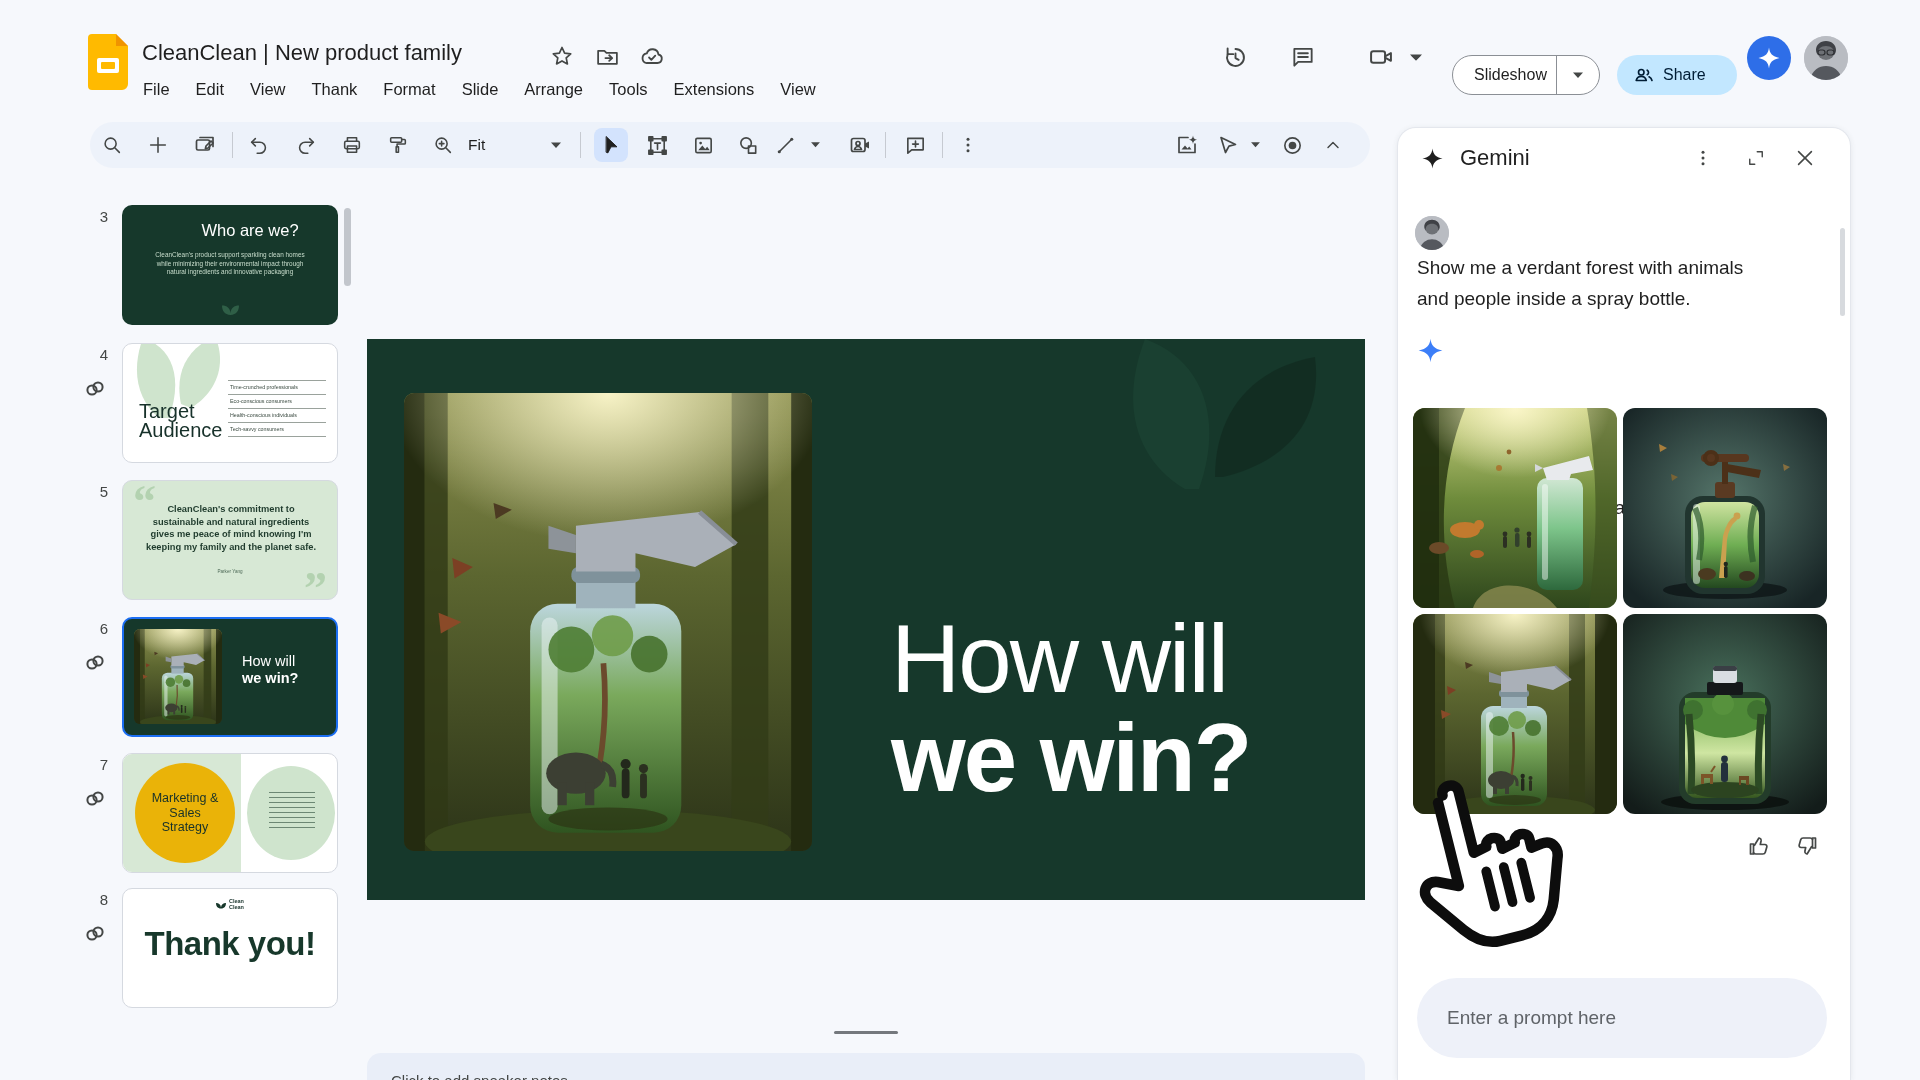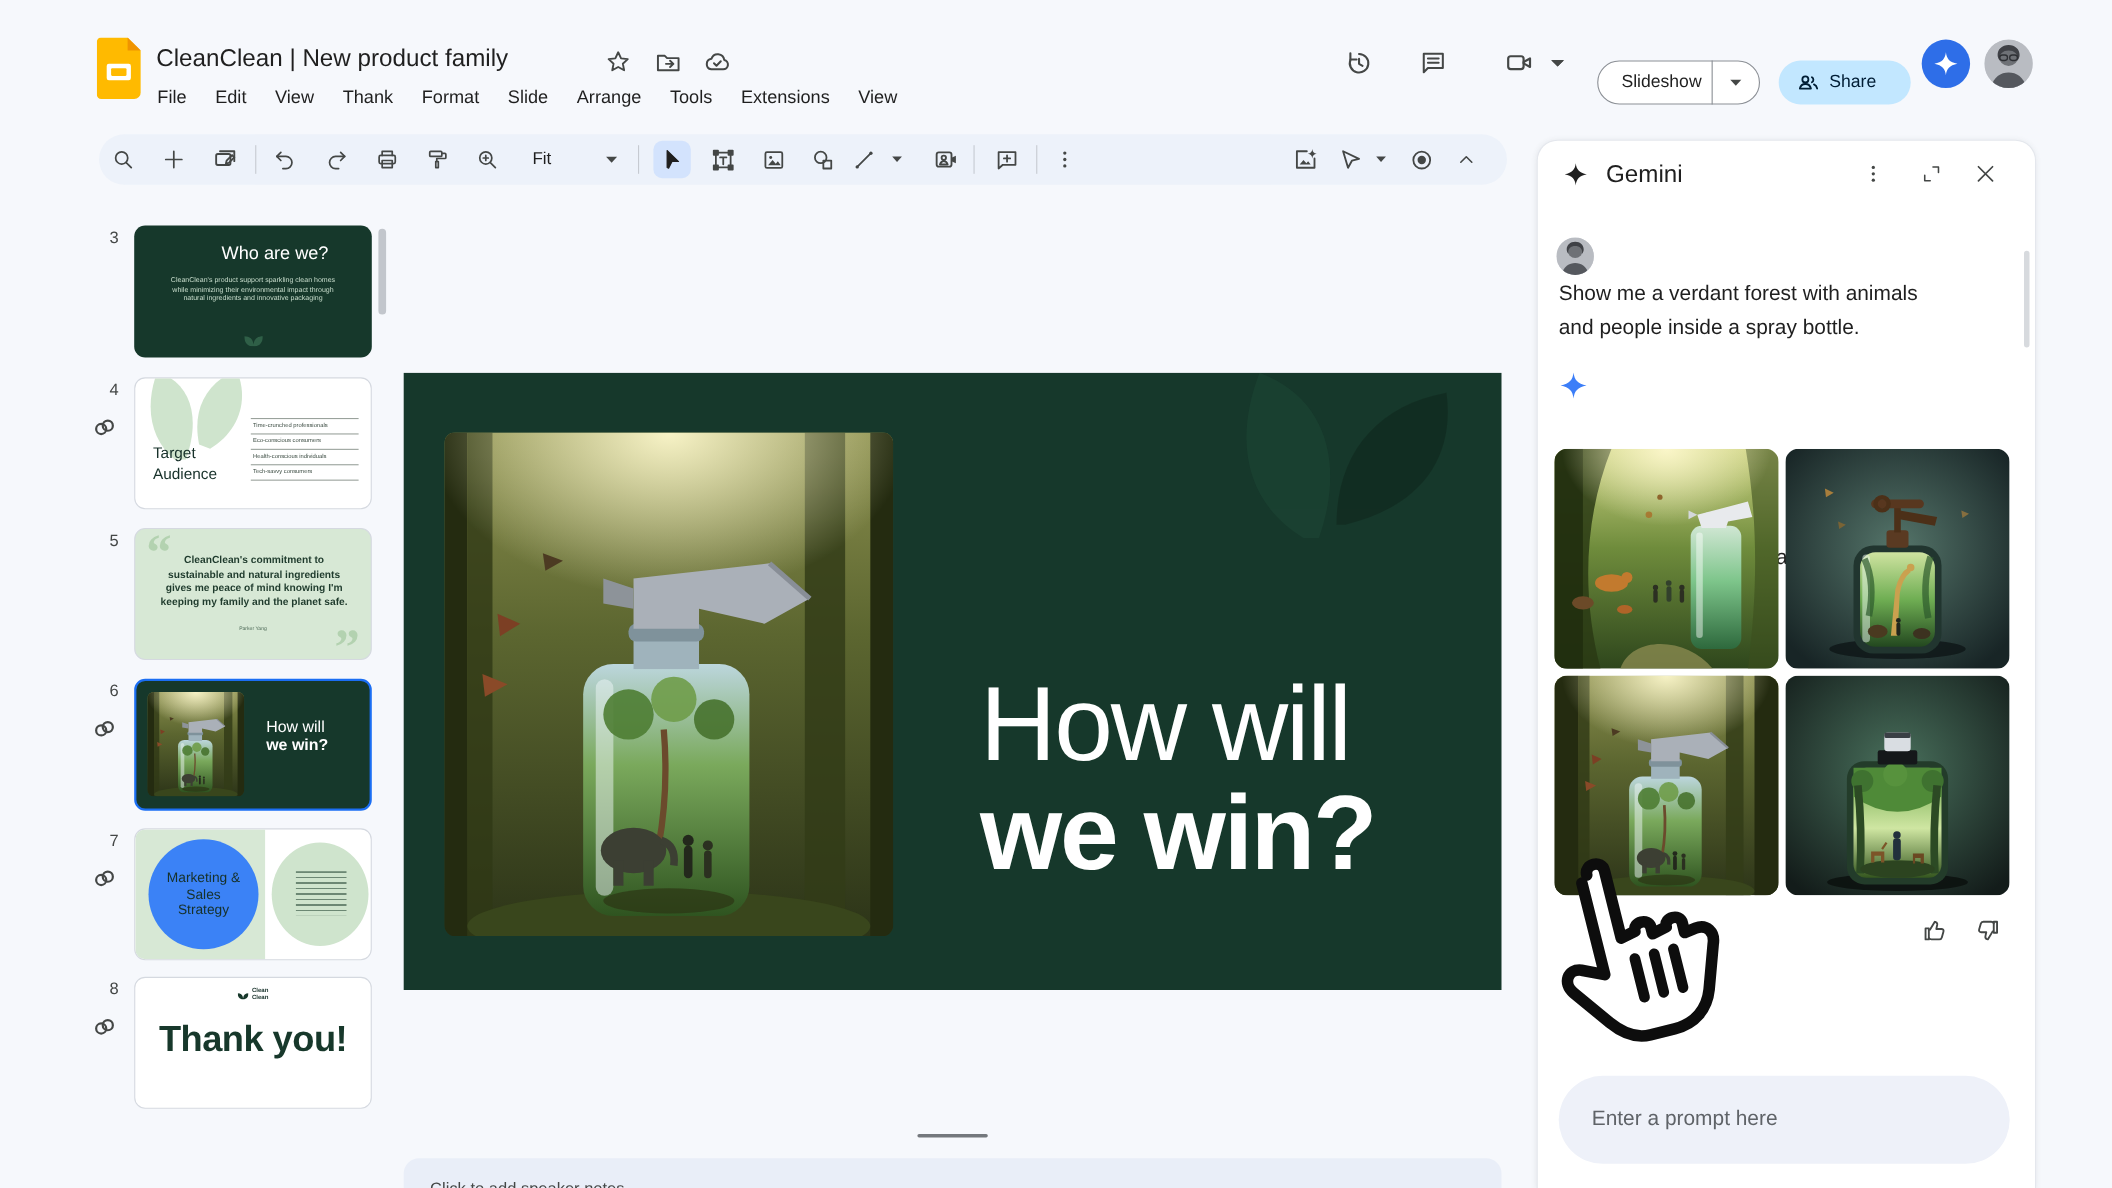--- a/index.html
+++ b/index.html
@@ -35,35 +35,35 @@
   .pagenum { width:26px; text-align:right; font-size:15px; color:#444746; }
   .thumb { left:122px; width:216px; height:120px; border-radius:10px; overflow:hidden; background:#fff; border:1px solid #d5d9e0; }
   .thumb.green { background:#16382b; border:none; }
   .thumb.selected { border:2.5px solid #1b6ef3; }
   .linkic { width:26px; height:26px; }
 
   
   .t3-title { width:100%; text-align:center; top:16px; font-size:16.5px; color:#fff; }
   .t3-body { left:33px; top:46px; width:150px; font-size:6.4px; line-height:8.5px; color:#c8ddcc; text-align:center; }
   
-  .t4-title { left:16px; top:58px; width:95px; font-size:14px; line-height:19px; color:#17312a; }
+  .t4-title { left:16px; top:58px; width:95px; font-size:20px; line-height:19px; color:#17312a; }
   .t4-rows { left:105px; top:36px; width:98px; }
   .t4-rows div { border-top:1px solid #9aa29c; font-size:5.3px; color:#3a4a40; padding:3px 0 4px 2px; }
   .t4-rows div:last-child { border-bottom:1px solid #9aa29c; }
   
   .t5 { background:#d7e8d5; }
   .qmark { font-size:46px; color:#b3d2b0; font-weight:bold; font-family:"Liberation Serif", serif; }
   .t5-quote { left:22px; top:22px; width:172px; font-size:9.3px; line-height:12.5px; color:#1f3b2d; font-weight:bold; text-align:center; }
   .t5-author { width:100%; top:88px; text-align:center; font-size:4.6px; color:#4e6a58; }
   
   .t6-img { left:10px; top:10px; width:88px; height:95px; border-radius:6px; overflow:hidden; }
   .t6-text { left:118px; top:34px; font-size:14.5px; line-height:17px; color:#fff; }
   
   .t7-left { left:0; top:0; width:118px; height:100%; background:#d7e8d5; }
-  .t7-c1 { left:12px; top:9px; width:100px; height:100px; border-radius:50%; background:#3b82f6; display:flex; align-items:center; justify-content:center; }
+  .t7-c1 { left:12px; top:9px; width:100px; height:100px; border-radius:50%; background:#eab308; display:flex; align-items:center; justify-content:center; }
   .t7-title { width:78px; text-align:center; font-size:12.5px; line-height:14.5px; color:#17312a; font-weight:500; }
   .t7-c2 { left:124px; top:12px; width:88px; height:94px; border-radius:50%; background:#cfe4cd; }
   .t7-lines { left:22px; top:26px; width:46px; height:40px;
               background:repeating-linear-gradient(#53705d 0 1.5px, transparent 1.5px 5px); opacity:.8; }
   
   .t8-logo { width:100%; top:10px; display:flex; justify-content:center; gap:3px; align-items:center; }
   .t8-logo .tx { font-size:5.5px; line-height:5.5px; font-weight:bold; color:#17312a; }
   .t8-title { width:100%; top:36px; text-align:center; font-size:33px; font-weight:800; color:#17382b; letter-spacing:-.5px; }
   .slide { left:367px; top:339px; width:998px; height:561px; background:#16382b; overflow:hidden; }
   .slide-img { left:37px; top:54px; width:408px; height:458px; border-radius:10px; overflow:hidden; }
@@ -396,21 +396,21 @@
       <path d="M16 6h3a1 1 0 0 1 1 1v3a1 1 0 0 1-1 1h-8v3"></path>
       <rect x="10" y="14" width="2.5" height="6"></rect>
     </svg>
   </div>
 <div class="abs ic tool" style="left:429px;">
     <svg width="22" height="22" viewBox="0 0 24 24">
       <circle cx="10.5" cy="10.5" r="6"></circle>
       <path d="M15 15l5 5M8 10.5h5M10.5 8v5"></path>
     </svg>
   </div>
-<div class="abs fitlbl" style="left:468px;margin-left:16px;">Fit</div>
+<div class="abs fitlbl" style="left:468px;">Fit</div>
 <div class="abs ic" style="left:546px;top:138px;width:20px;height:14px;">
     <svg width="12" height="9" viewBox="0 0 12 9">
       <path d="M1 1.5l5 5.5 5-5.5z" fill="#444746" stroke="none"></path>
     </svg>
   </div>
 <div class="abs tdiv" style="left:580px;"></div>
 <div class="abs ic tool sel" style="left:594px;">
     <svg width="22" height="22" viewBox="0 0 24 24">
       <path d="M7 3l11.5 11H12l-3.4 6.6L7 20z" fill="#1f1f1f" stroke="#1f1f1f" stroke-width="1"></path>
     </svg>

